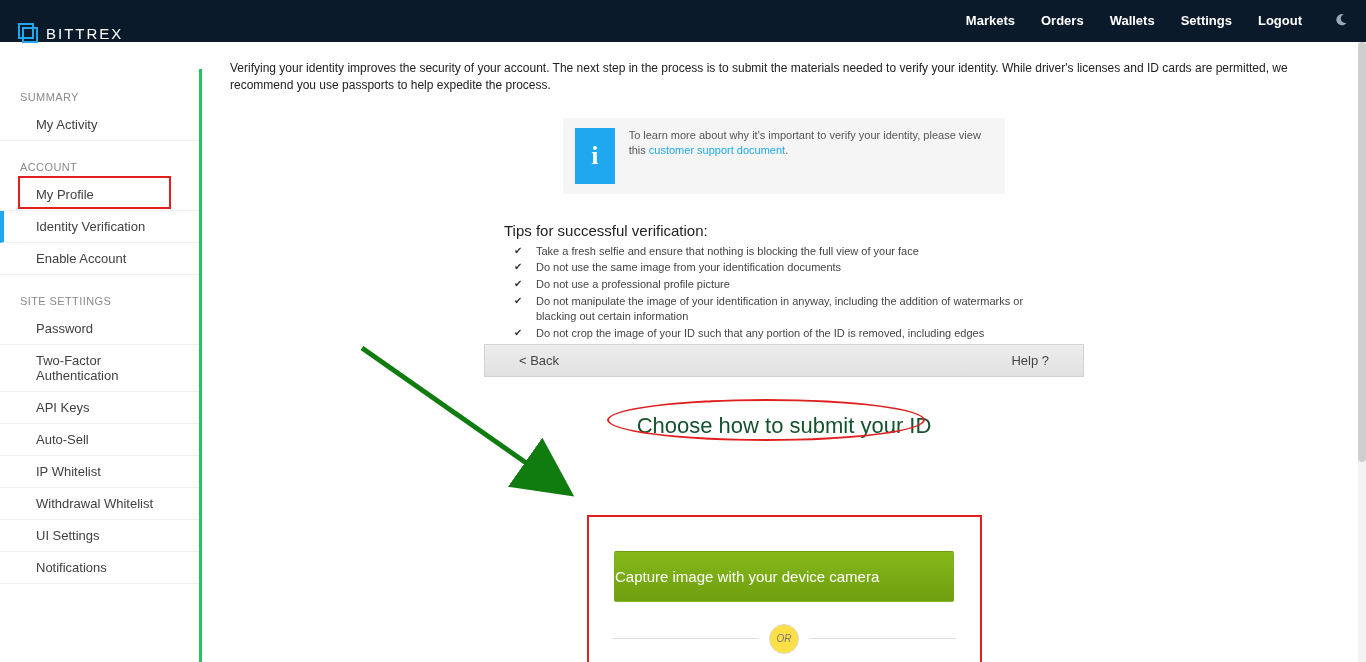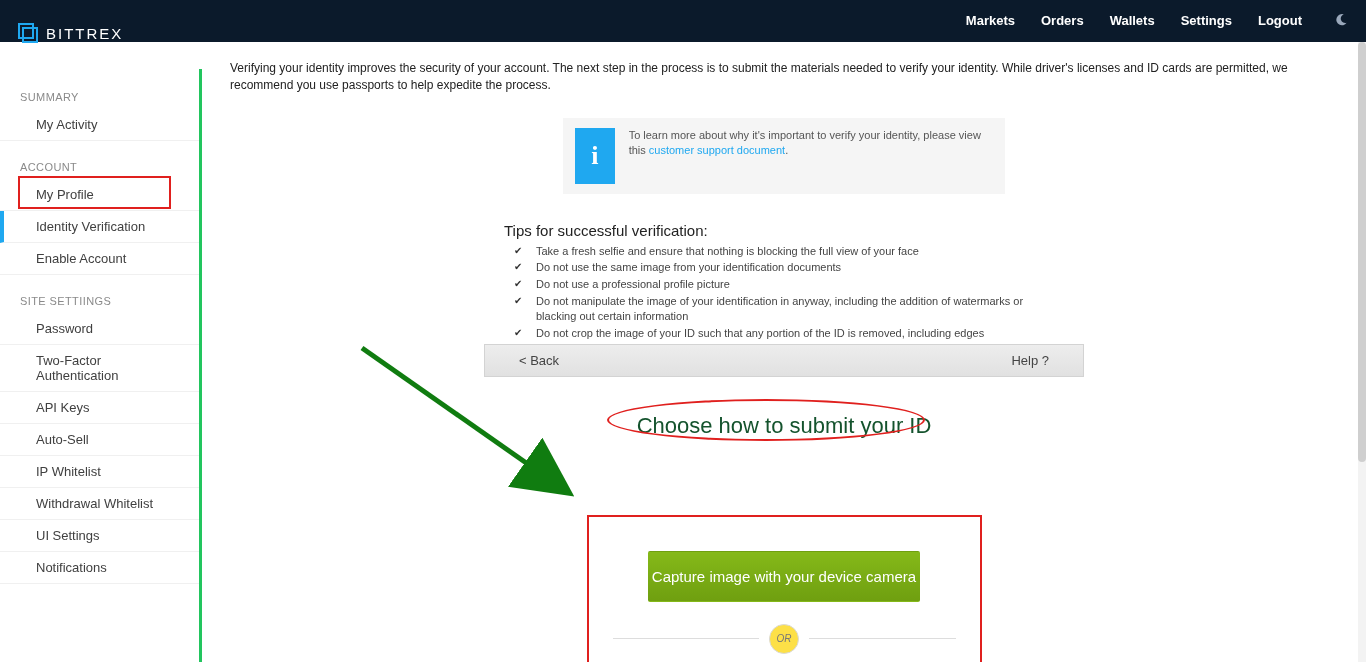--- a/index.html
+++ b/index.html
@@ -39,21 +39,21 @@
     .tips li { font-size: 11px; color: #444; position: relative; padding: 1px 0 1px 10px; line-height: 1.35; }
     .tips li::before { content: '✔'; position: absolute; left: -12px; top: 1px; font-size: 10px; color: #333; }
 
     .nav-buttons { width: 600px; margin: 2px auto 0; background: linear-gradient(#ededed, #e1e1e1); border: 1px solid #d3d3d3; display: flex; justify-content: space-between; padding: 8px 34px; font-size: 13px; color: #444; }
     .nav-buttons span { cursor: pointer; }
 
     .choose-title { text-align: center; font-size: 22px; color: #14532d; margin: 36px auto 0; width: fit-content; position: relative; }
     .choose-title-ellipse { position: absolute; border: 2px solid #e0201e; border-radius: 50%; pointer-events: none; }
 
     .submit-box { width: 395px; margin: 76px auto 0; border: 2px solid #e0201e; padding: 34px 24px 32px; position: relative; }
-    .btn { display: block; width: 272px; margin: 0 auto; padding: 16px 0; text-align: center; font-size: 15px; border-radius: 2px; cursor: pointer; border: 1px solid transparent; }
+    .btn { display: block; width: 340px; margin: 0 auto; padding: 16px 0; font-size: 15px; border-radius: 2px; cursor: pointer; border: 1px solid transparent; }
     .btn-primary { background: linear-gradient(#85b919, #6f9f10); color: #fff; font-weight: 400; }
     .or-row { display: flex; align-items: center; gap: 10px; margin: 22px 0; }
     .or-line { flex: 1; height: 1px; background: #ddd; }
     .or-bubble { width: 30px; height: 30px; border: 1px solid #d9d9d9; border-radius: 50%; display: flex; align-items: center; justify-content: center; font-size: 10px; color: #777; background: #fde047; font-style: italic; }
 
     
     .arrow-svg { position: absolute; pointer-events: none; }
 
     
     .sim-scroll-track { position: absolute; right: 0; top: 42px; width: 8px; height: calc(100% - 42px); background: #f3f3f3; }

